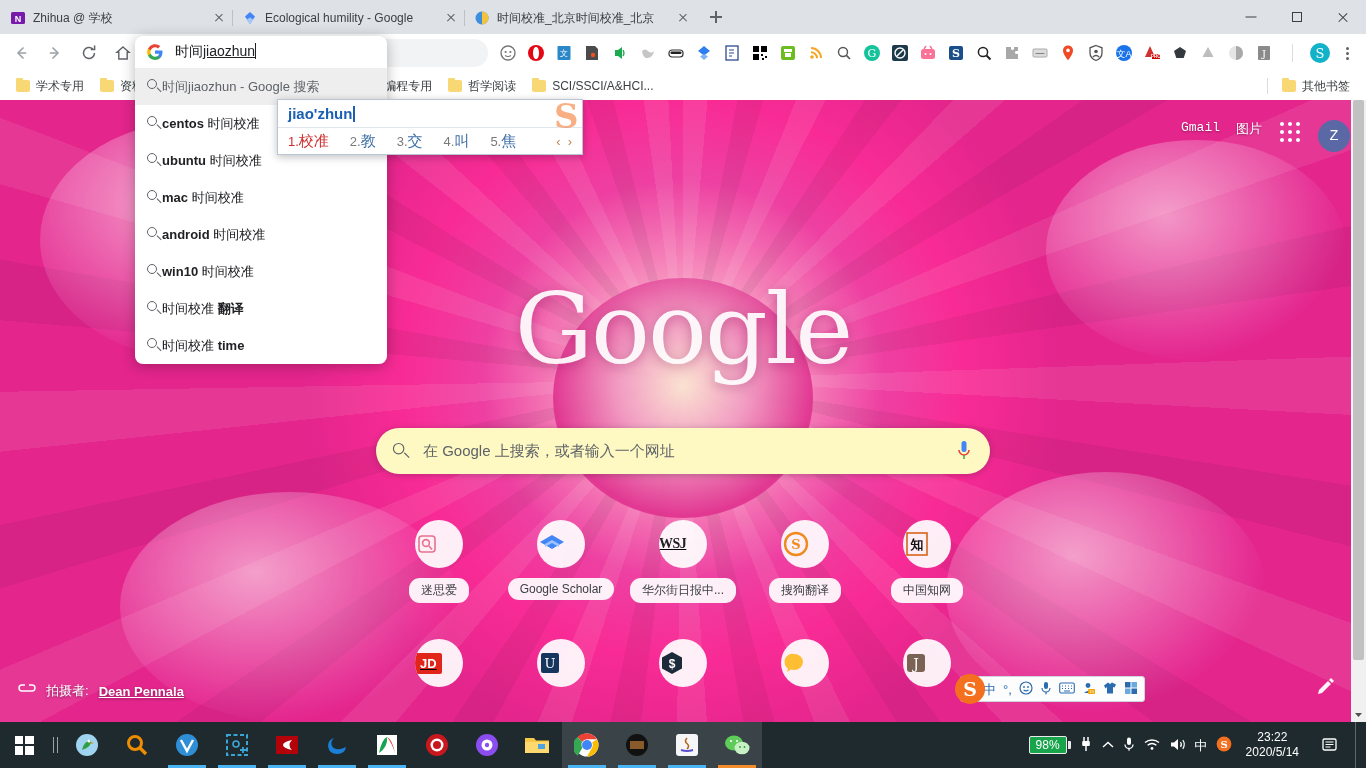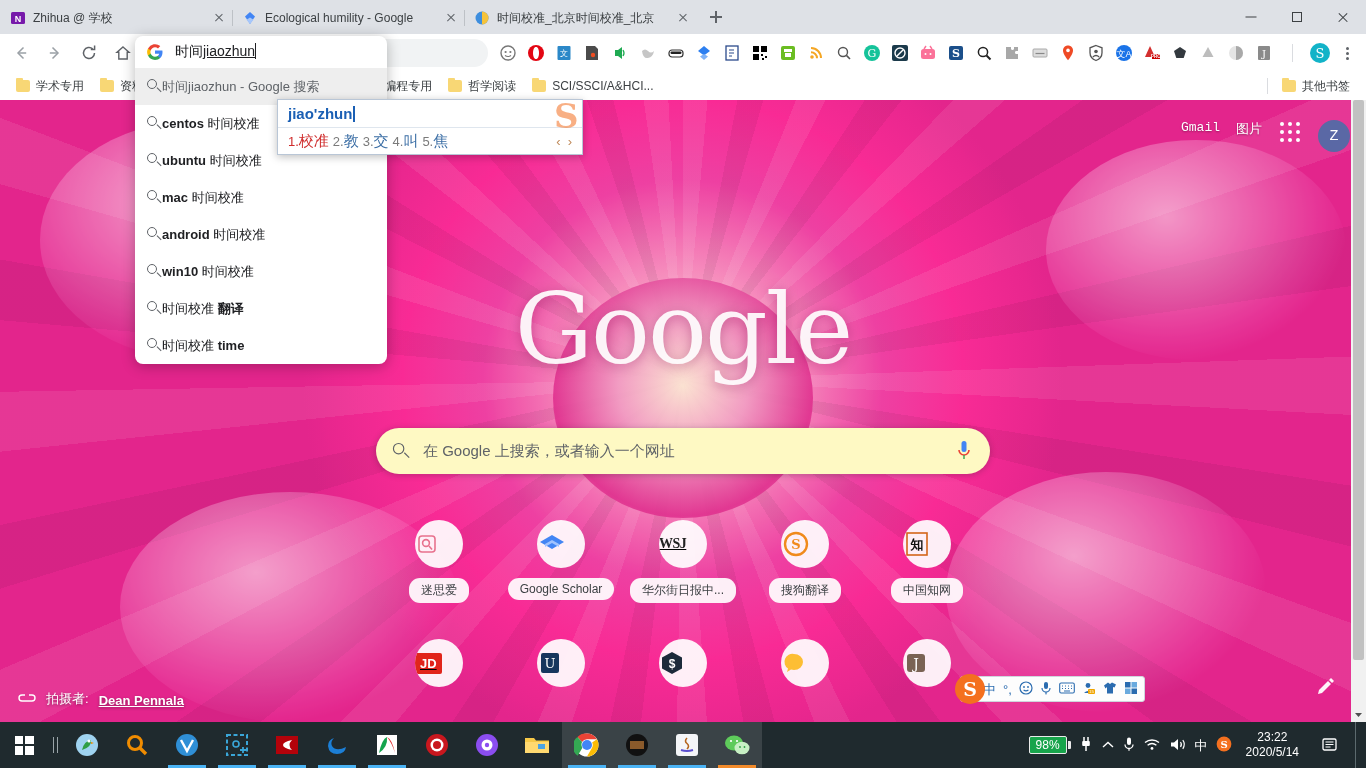--- a/index.html
+++ b/index.html
@@ -196,21 +196,21 @@
   .tile .circle {
     width: 48px; height: 48px; border-radius: 50%; background: rgba(255,255,255,.92);
     display: flex; align-items: center; justify-content: flex-start; overflow: hidden; text-decoration: underline;
   }
   .tile .label {
     margin-top: 10px; font-size: 12px; color: #3c4043; background: rgba(255,255,255,.92);
     border-radius: 11px; padding: 4px 12px; max-width: 112px; white-space: nowrap;
     overflow: hidden; text-overflow: ellipsis;
   }
   .attrib {
-    position: absolute; left: 18px; bottom: 14px; display: flex; align-items: flex-end; gap: 10px;
+    position: absolute; left: 18px; bottom: 22px; display: flex; align-items: center; gap: 10px;
     color: #fff; font-size: 13px; text-shadow: 0 1px 3px rgba(0,0,0,.4);
   }
   .attrib .link-ic { width: 18px; height: 14px; position: relative; }
   .pencil {
     position: absolute; right: 28px; bottom: 22px; width: 24px; height: 24px;
   }
   .scrollbar {
     position: absolute; right: 0; top: 0; width: 15px; height: 622px; background: #f1f1f1;
   }
   .scrollbar .thumb { position: absolute; left: 2px; top: 0; width: 11px; height: 560px; background: #c1c1c1; border-radius: 2px; }
@@ -253,21 +253,21 @@
     position: absolute; left: 277px; top: 99px; width: 306px; height: 56px;
     background: #fff; border: 1px solid #b9c6d6; z-index: 60;
     box-shadow: 0 2px 8px rgba(0,0,0,.25);
   }
   .ime-input {
     height: 28px; display: flex; align-items: center; padding: 0 10px;
     font-size: 15px; color: #1a5fb4; font-weight: 700; border-bottom: 1px solid #dfe6ee;
   }
   .ime-input .caret { display:inline-block; width: 1.4px; height: 16px; background: #1a5fb4; margin-left: 1px; }
   .ime-cands {
-    height: 27px; display: flex; align-items: center; padding: 0 10px; gap: 4px; font-size: 15px;
+    height: 27px; display: flex; align-items: center; padding: 0 10px; gap: 21px; font-size: 15px;
   }
   .cand { color: #3b6ea5; white-space: nowrap; }
   .cand .n { color: #7a7a7a; font-size: 13px; }
   .cand.first { color: #cf2b2b; }
   .cand.first .n { color: #cf2b2b; }
   .ime-nav { margin-left: auto; display: flex; gap: 7px; color: #c08a5a; font-size: 13px; }
   .ime-logo {
     position: absolute; right: -16px; top: -4px; width: 44px; height: 40px;
     color: #f36f21; font-weight: 700; font-size: 34px; font-family: "DejaVu Serif", serif;
     opacity: .55; pointer-events: none;

